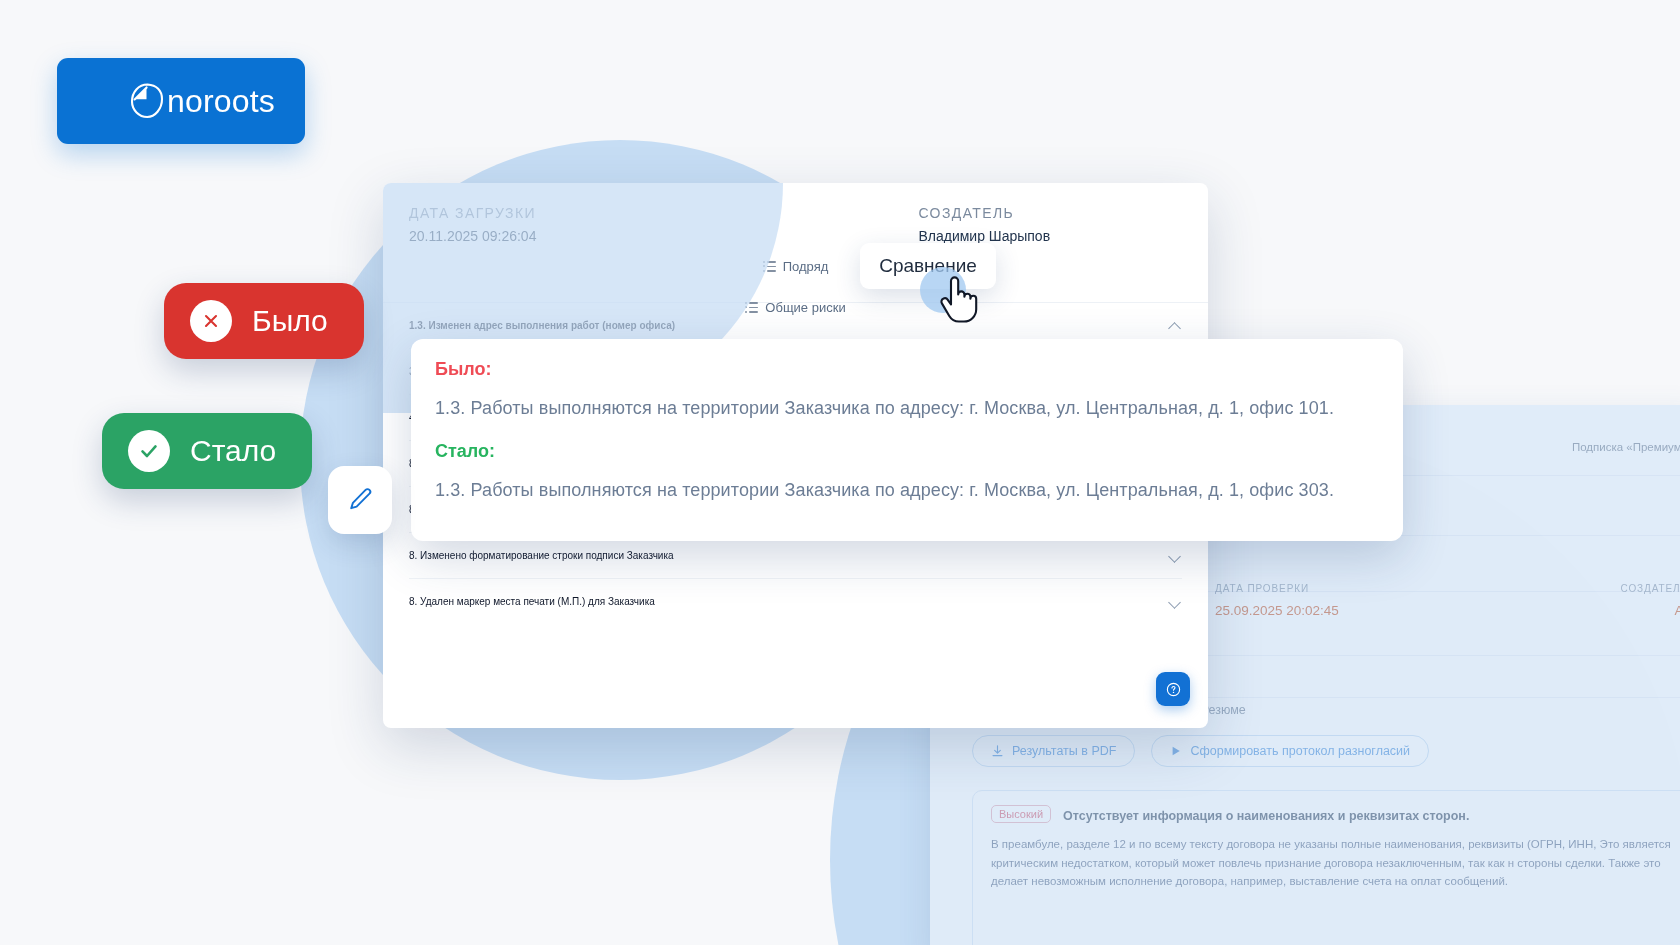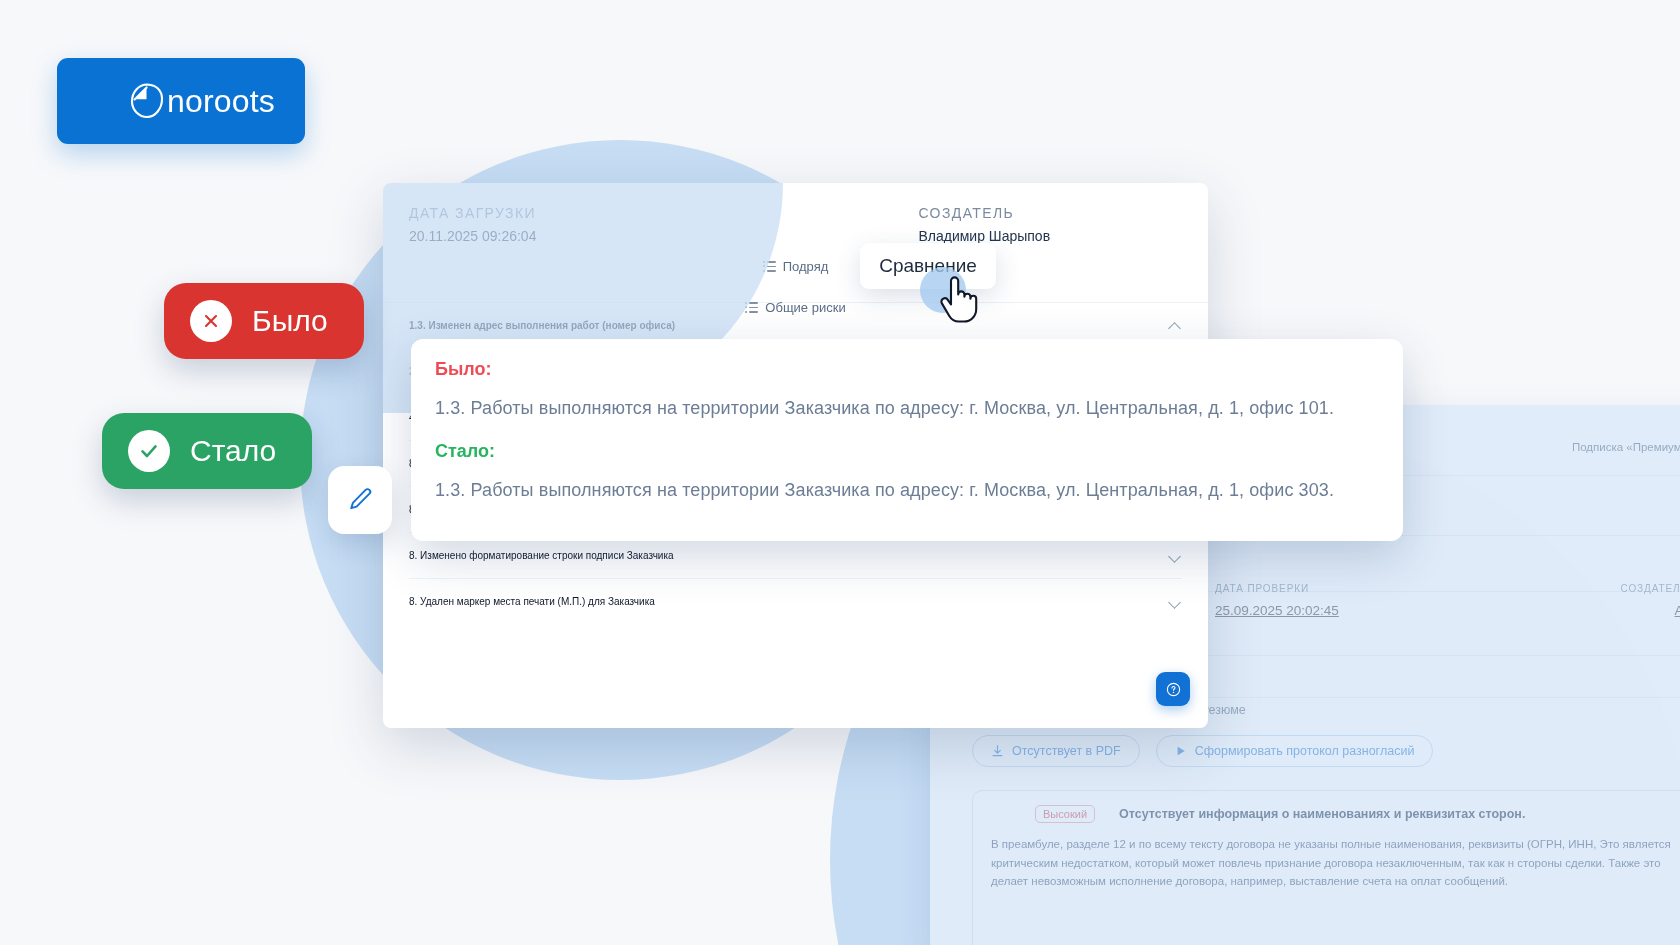--- a/index.html
+++ b/index.html
@@ -26,35 +26,35 @@
     opacity:.97;
   }
   .bg-panel-tint{position:absolute;inset:0;background:rgba(198,221,244,.55);pointer-events:none;}
   .bg-row{position:absolute;left:0;right:0;height:1px;background:#e8eef6;}
   .bg-sub{
     position:absolute;right:22px;top:36px;font-size:11.5px;color:#5b6a80;white-space:nowrap;
   }
   .bg-label{
     position:absolute;font-size:10px;letter-spacing:.09em;color:#76869b;text-transform:uppercase;
   }
-  .bg-value{position:absolute;font-size:13.5px;color:#404040;text-decoration:underline;}
+  .bg-value{position:absolute;font-size:13.5px;color:#c2410c;}
   .bg-x{position:absolute;left:18px;top:146px;font-size:13px;font-weight:700;color:#23354f;}
   .bg-tabs{position:absolute;left:215px;top:298px;display:flex;gap:28px;font-size:12.5px;color:#5d6e85;}
   .bg-actions{position:absolute;left:42px;top:330px;display:flex;gap:16px;}
   .pillbtn{
     display:flex;align-items:center;gap:8px;
     height:30px;padding:0 18px;border:1px solid #bcd6ef;border-radius:16px;
     color:#2f7fd4;font-size:12.5px;background:rgba(255,255,255,.55);white-space:nowrap;
   }
   .risk-card{
     position:absolute;left:42px;top:385px;right:20px;bottom:-10px;
     border:1px solid #d6e4f3;border-radius:10px;background:rgba(255,255,255,.4);
     padding:14px 18px;box-sizing:border-box;
   }
-  .risk-head{display:flex;align-items:center;gap:24px;margin-left:44px;}
+  .risk-head{display:flex;align-items:flex-end;gap:12px;}
   .risk-badge{
     border:1px solid #e3a0ab;border-radius:5px;color:#d2495f;
     font-size:11px;padding:2px 7px;white-space:nowrap;
   }
   .risk-title{font-size:12.5px;font-weight:700;color:#23354f;}
   .risk-body{margin-top:12px;font-size:11.5px;line-height:1.62;color:#46597a;}
 
   
   .panel{
     position:absolute;left:383px;top:183px;width:825px;height:545px;
@@ -183,21 +183,21 @@
     <div class="bg-tabs">
       <span>у ИИ</span>
       <span>Резюме</span>
     </div>
 
     <div class="bg-actions">
       <div class="pillbtn">
         <svg width="13" height="13" viewBox="0 0 16 16">
           <path d="M8 1v8M4.5 6.5 8 10l3.5-3.5M2.5 13h11" fill="none" stroke="#2f7fd4" stroke-width="1.4" stroke-linecap="round" stroke-linejoin="round"></path>
         </svg>
-        <span>Отсутствует в PDF</span>
+        <span>Результаты в PDF</span>
       </div>
       <div class="pillbtn">
         <svg width="12" height="12" viewBox="0 0 16 16">
           <path d="M3.5 2.2 13 8l-9.5 5.8z" fill="#2f7fd4"></path>
         </svg>
         <span>Сформировать протокол разногласий</span>
       </div>
     </div>
 
     <div class="risk-card">

